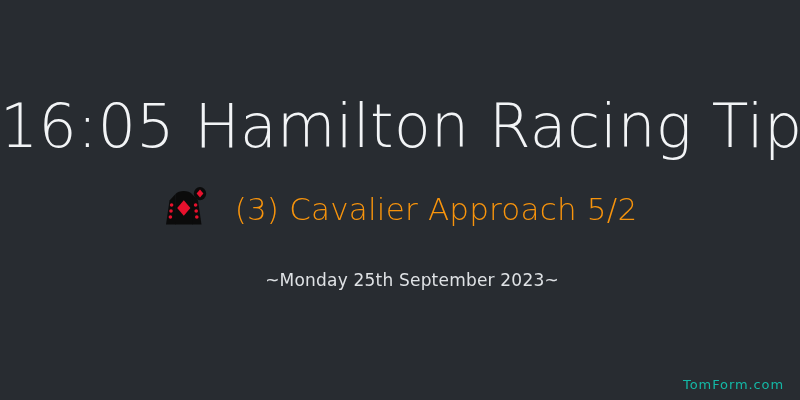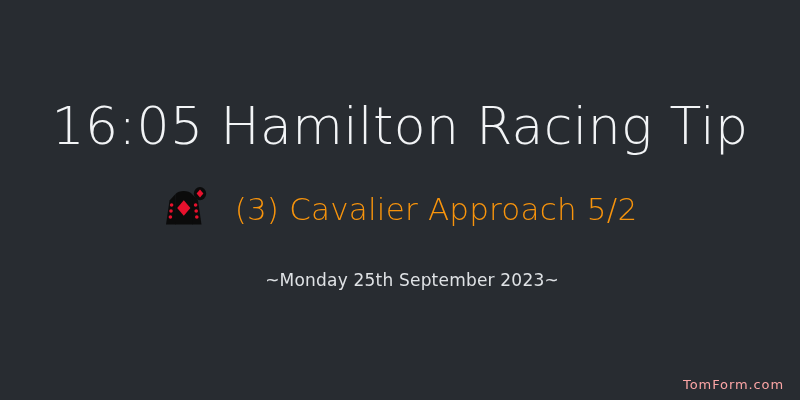--- a/index.html
+++ b/index.html
@@ -24,21 +24,21 @@
   
   #race-title {
     position: absolute;
     left: 0;
     top: 96px;
     width: 800px;
     text-align: center;
     color: #f2f4f6;
     font-family: "DejaVu Sans", sans-serif;
     font-weight: 300;
-    font-size: 52px;
+    font-size: 60px;
     line-height: 60px;
     letter-spacing: 0.4px;
     white-space: nowrap;
   }
 
   
   #selection-row {
     position: absolute;
     left: 0;
     top: 184px;
@@ -81,21 +81,21 @@
     letter-spacing: 0.2px;
     white-space: nowrap;
     padding-left: 12px;
   }
 
   
   #watermark {
     position: absolute;
     right: 16px;
     bottom: 6px;
-    color: #fca5a5;
+    color: #14b8a6;
     font-family: "DejaVu Sans", sans-serif;
     font-weight: 400;
     font-size: 13px;
     line-height: 18px;
     letter-spacing: 0.9px;
     white-space: nowrap;
   }
 </style>
 </head>
 <body>

